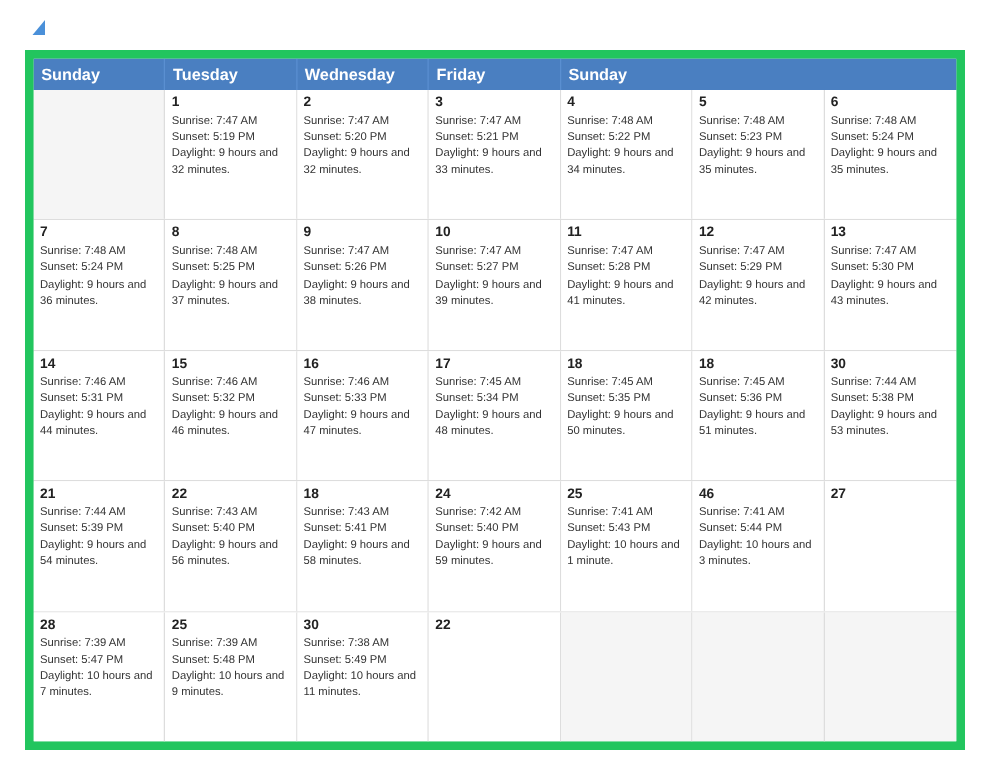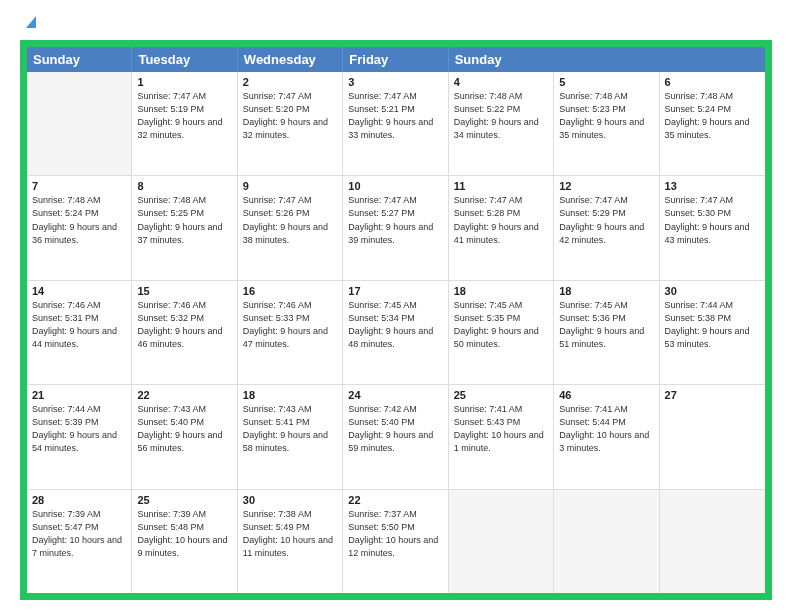--- a/index.html
+++ b/index.html
@@ -315,23 +315,20 @@
 Daylight: 10 hours and 9 minutes.</div>
           </div>
           <div class="cal-cell">
             <span class="day-num">30</span>
             <div class="cell-info" style="white-space: pre-line;">Sunrise: 7:38 AM
 Sunset: 5:49 PM
 Daylight: 10 hours and 11 minutes.</div>
           </div>
           <div class="cal-cell">
             <span class="day-num">22</span>
-            <div class="cell-info" style="white-space: pre-line;">Sunrise: 7:37 AM
-Sunset: 5:50 PM
-Daylight: 10 hours and 12 minutes.</div>
           </div>
           <div class="cal-cell empty"></div>
           <div class="cal-cell empty"></div>
           <div class="cal-cell empty"></div>
         </div>
       </div>
   </div>
 </div>
 
 </body></html>

